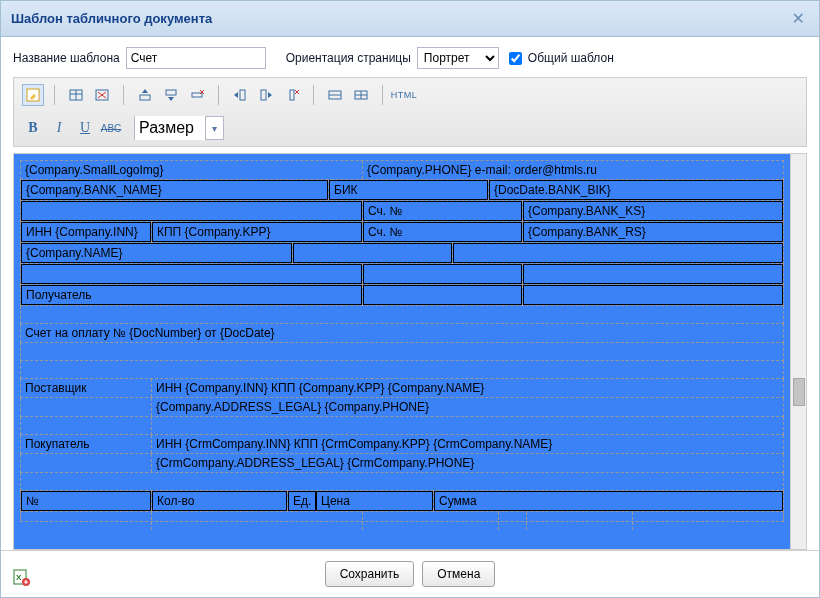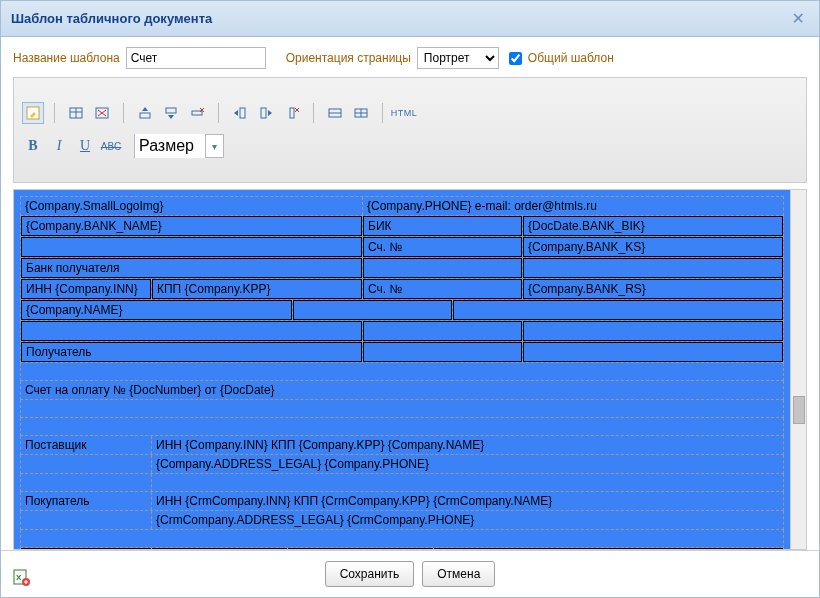--- a/index.html
+++ b/index.html
@@ -3,25 +3,25 @@
 <meta charset="utf-8">
 <style>
 *{margin:0;padding:0;box-sizing:border-box}
 body{font-family:Arial,Tahoma,sans-serif;font-size:12px;background:#fff;color:#000}
 .dialog{width:820px;height:598px;background:#fff;border:1px solid #a4bed4;display:flex;flex-direction:column}
 .titlebar{background:linear-gradient(#dbe8f6,#c8dbee);padding:8px 10px;border-bottom:1px solid #a4bed4;display:flex;align-items:center;justify-content:space-between}
 .titlebar h1{font-size:13px;font-weight:bold;color:#15428b}
 .close-x{font-family:Arial;font-size:16px;color:#6b8fb5;cursor:pointer;padding:0 4px}
 .body{flex:1;padding:10px 12px 0 12px;display:flex;flex-direction:column;overflow:hidden}
 .row{display:flex;align-items:center;gap:6px;margin-bottom:8px}
-.lbl{font-size:12px;color:#a16207}
+.lbl{font-size:12px;color:#0f172a}
 .txt{border:1px solid #b5b8c8;padding:3px 4px;font-size:12px;width:140px}
 .sel{border:1px solid #b5b8c8;padding:2px 2px;font-size:12px;width:82px;background:#fff}
 .chk{margin-left:4px}
-.toolbar{background:linear-gradient(#f3f3f3,#e6e6e6);border:1px solid #ccc;padding:24px 8px;display:flex;flex-direction:column;gap:10px}
+.toolbar{background:linear-gradient(#f3f3f3,#e6e6e6);border:1px solid #ccc;padding:6px 8px;display:flex;flex-direction:column;gap:10px}
 .tb-row{display:flex;align-items:center;gap:4px}
 .tb-sep{width:1px;height:20px;background:#bbb;margin:0 6px}
 .tb-btn{width:22px;height:22px;display:flex;align-items:center;justify-content:center;border:1px solid transparent;cursor:pointer;font-size:11px;color:#3b6ea5}
 .tb-btn.active{border:1px solid #9ab7d6;background:#d9e8fb}
 .tb-btn svg{width:16px;height:16px}
 .size-sel{display:flex;align-items:center;border:1px solid #b5b8c8;background:#fff;height:24px}
 .size-sel input{border:none;width:70px;padding:3px 4px;font-size:16px;outline:none}
 .size-sel .dd{width:18px;height:22px;display:flex;align-items:center;justify-content:center;border-left:1px solid #b5b8c8;color:#5a7aa3;cursor:pointer;font-size:10px}
 .editor-wrap{flex:1;display:flex;margin-top:6px;border:1px solid #ccc;overflow:hidden}
 .editor{flex:1;overflow:auto;padding:6px;position:relative;background:#3b82f6}
@@ -165,101 +165,72 @@
 
     <div class="editor-wrap">
       <div class="editor">
 
         <div class="dashed-row">
           <div class="dashed-cell" style="width:342px">{Company.SmallLogoImg}</div>
           <div class="dashed-cell" style="flex:1">{Company.PHONE} e-mail: order@htmls.ru</div>
         </div>
 
         <div class="dashed-row">
+          <div class="dashed-cell" style="width:308px;padding:0">
+            <table class="solid-tbl">
+                <tbody>
+                  <tr>
+                    <td>{Company.BANK_NAME}</td>
+                  </tr>
+                </tbody>
+              </table>
+          </div>
+          <div class="dashed-cell" style="width:160px;padding:0">
+            <table class="solid-tbl">
+                <tbody>
+                  <tr>
+                    <td>БИК</td>
+                  </tr>
+                </tbody>
+              </table>
+          </div>
+          <div class="dashed-cell" style="flex:1;padding:0">
+            <table class="solid-tbl">
+                <tbody>
+                  <tr>
+                    <td>{DocDate.BANK_BIK}</td>
+                  </tr>
+                </tbody>
+              </table>
+          </div>
+        </div>
+        <div class="dashed-row">
           <div class="dashed-cell" style="width:342px;padding:0">
             <table class="solid-tbl">
                 <tbody>
                   <tr>
-                    <td>{Company.BANK_NAME}</td>
-                  </tr>
-                </tbody>
-              </table>
-          </div>
-          <div class="dashed-cell" style="width:160px;padding:0">
-            <table class="solid-tbl">
-                <tbody>
-                  <tr>
-                    <td>БИК</td>
-                  </tr>
-                </tbody>
-              </table>
-          </div>
-          <div class="dashed-cell" style="flex:1;padding:0">
-            <table class="solid-tbl">
-                <tbody>
-                  <tr>
-                    <td>{DocDate.BANK_BIK}</td>
-                  </tr>
-                </tbody>
-              </table>
-          </div>
-        </div>
-        <div class="dashed-row">
-          <div class="dashed-cell" style="width:342px;padding:0">
-            <table class="solid-tbl">
-                <tbody>
-                  <tr>
                     <td>&nbsp;</td>
                   </tr>
                 </tbody>
               </table>
           </div>
           <div class="dashed-cell" style="width:160px;padding:0">
             <table class="solid-tbl">
                 <tbody>
                   <tr>
                     <td>Сч. №</td>
                   </tr>
                 </tbody>
               </table>
           </div>
           <div class="dashed-cell" style="flex:1;padding:0">
             <table class="solid-tbl">
                 <tbody>
                   <tr>
                     <td>{Company.BANK_KS}</td>
-                  </tr>
-                </tbody>
-              </table>
-          </div>
-        </div>
-        <div class="dashed-row">
-          <div class="dashed-cell" style="width:342px;padding:0">
-            <table class="solid-tbl">
-                <tbody>
-                  <tr>
-                    <td>Банк получателя</td>
-                  </tr>
-                </tbody>
-              </table>
-          </div>
-          <div class="dashed-cell" style="width:160px;padding:0">
-            <table class="solid-tbl">
-                <tbody>
-                  <tr>
-                    <td>&nbsp;</td>
-                  </tr>
-                </tbody>
-              </table>
-          </div>
-          <div class="dashed-cell" style="flex:1;padding:0">
-            <table class="solid-tbl">
-                <tbody>
-                  <tr>
-                    <td>&nbsp;</td>
                   </tr>
                 </tbody>
               </table>
           </div>
         </div>
         <div class="dashed-row">
           <div class="dashed-cell" style="width:131px;padding:0">
             <table class="solid-tbl">
                 <tbody>
                   <tr>

